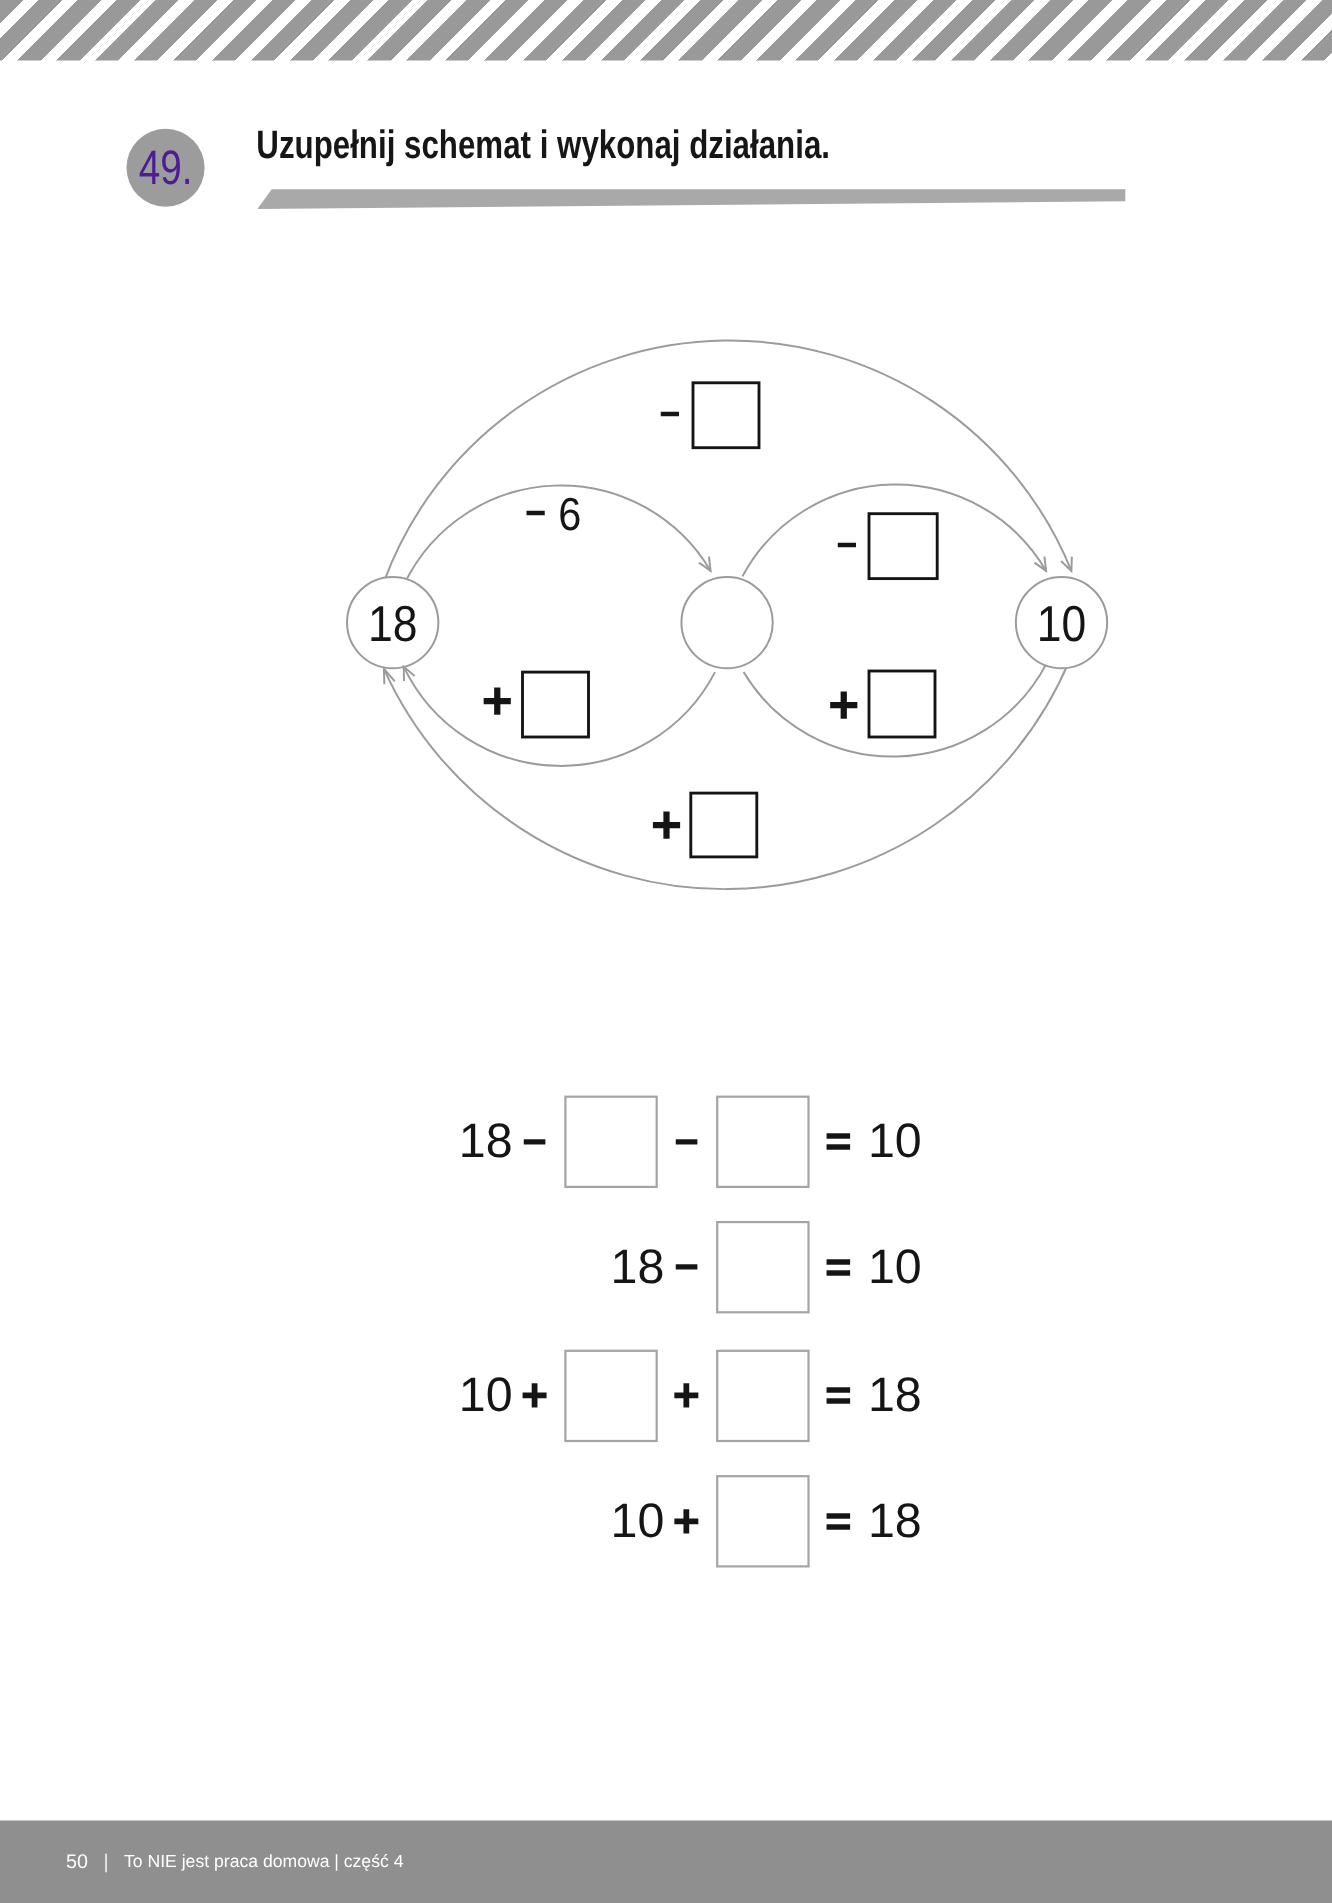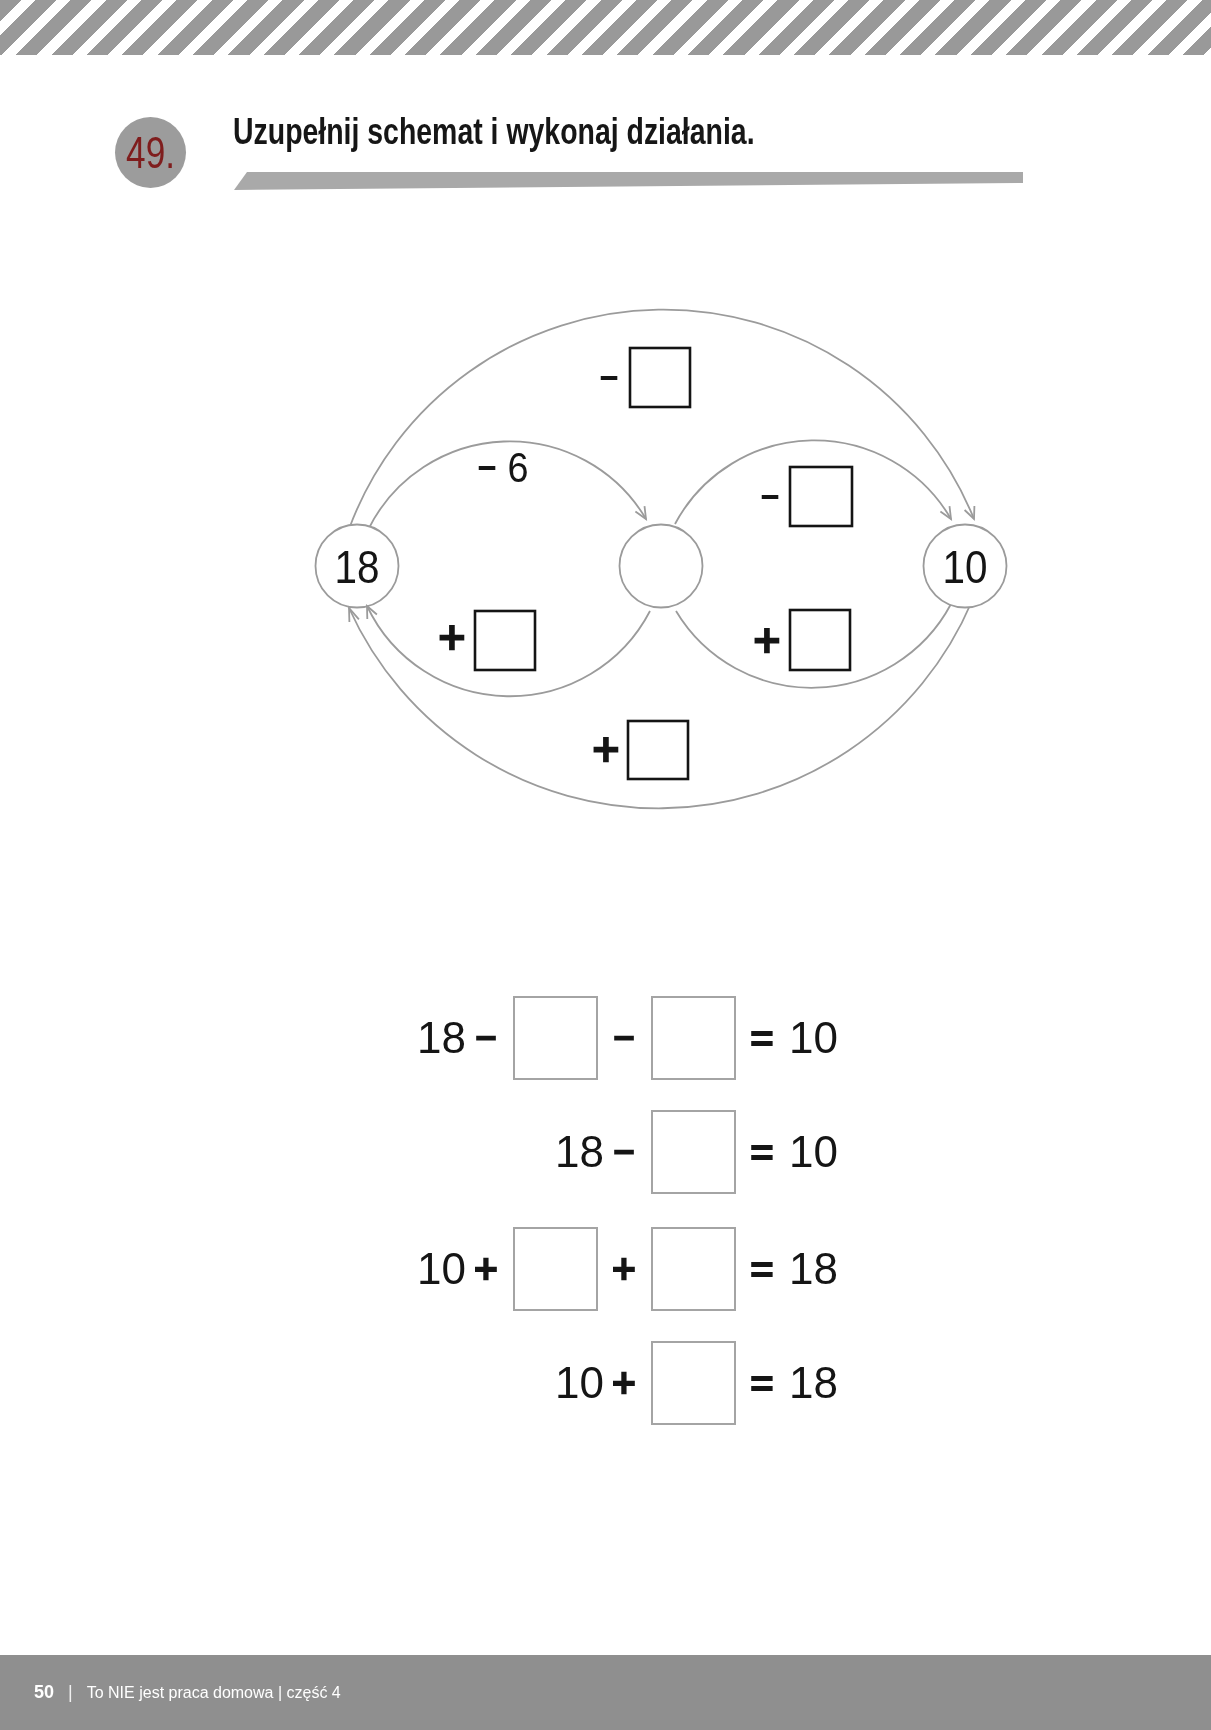--- a/index.html
+++ b/index.html
@@ -3,21 +3,21 @@
 <meta charset="utf-8">
 <style>
   * { margin:0; padding:0; box-sizing:border-box; }
   html,body { width:1211px; height:1730px; background:#fff; font-family:"Liberation Sans", sans-serif; }
   #page { position:relative; width:1211px; height:1730px; overflow:hidden; }
 
   .stripes { position:absolute; left:0; top:0; width:1211px; height:55px;
     background:repeating-linear-gradient(135deg,#999 0 15px,#fff 15px 25px); }
 
   .task-badge { position:absolute; left:115px; top:117px; width:71px; height:71px;
-    border-radius:50%; background:#9c9c9c; color:#7f1d1d; font-size:44px;
+    border-radius:50%; background:#9c9c9c; color:#4c1d95; font-size:44px;
     display:flex; align-items:center; justify-content:center; }
   .task-badge span { transform:scaleX(0.8); }
 
   .title { position:absolute; left:233px; top:114px; font-size:36px; font-weight:bold;
     color:#161616; line-height:1; transform:scaleX(0.79); transform-origin:left top;
     white-space:nowrap; }
 
   svg.layer { position:absolute; left:0; top:0; }
 
   .equations { position:absolute; left:0; top:0; width:1211px; height:1730px; }
@@ -28,21 +28,21 @@
   .opspan { width:30px; margin-right:12px; text-align:center; color:#151515; line-height:1; }
   .op-minus { font-size:36px; -webkit-text-stroke:2.2px #151515; }
   .op-plus { font-size:40px; -webkit-text-stroke:2.4px #151515; }
   .eqspan { width:30px; margin-right:12px; text-align:center; font-size:40px;
     color:#151515; -webkit-text-stroke:2.0px #151515; line-height:1; }
   .eqbox { width:85px; height:84px; border:2.5px solid #a4a4a4; background:#fff;
     margin-right:11px; }
 
   .footer { position:absolute; left:0; top:1655px; width:1211px; height:75px;
     background:#8f8f8f; display:flex; align-items:center; }
-  .footer .page-num { color:#fff; font-weight:bold; font-size:18px; margin-left:34px; }
+  .footer .page-num { color:#fff; font-weight:normal; font-size:18px; margin-left:60px; }
   .footer .divider { color:#f0f0f0; font-size:18px; margin-left:14px; font-weight:300; }
   .footer .book { color:#fff; font-size:16px; margin-left:14px; }
 </style>
 </head>
 <body>
 
 <div id="page">
 
   <div class="stripes"></div>
 

